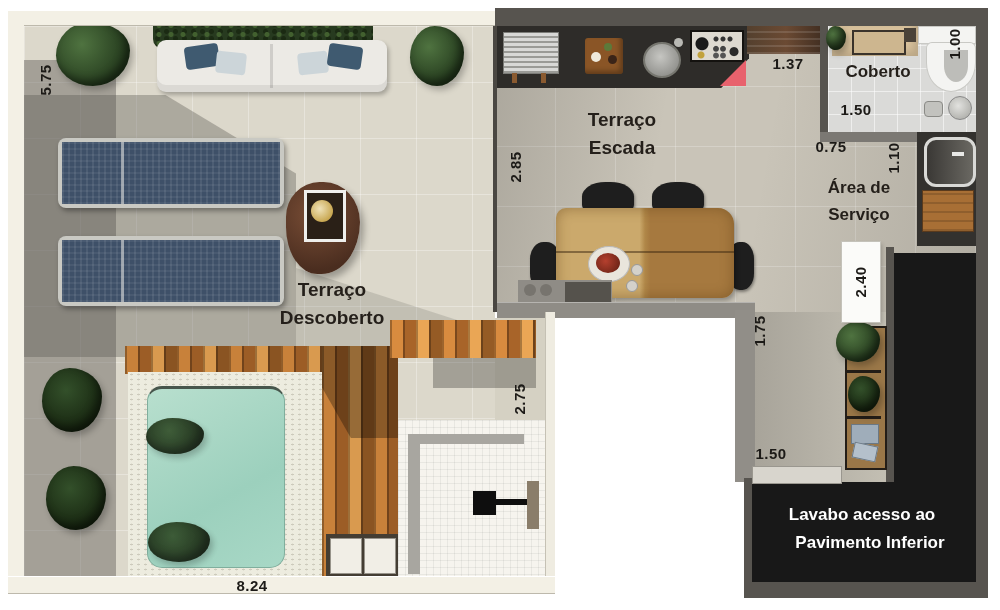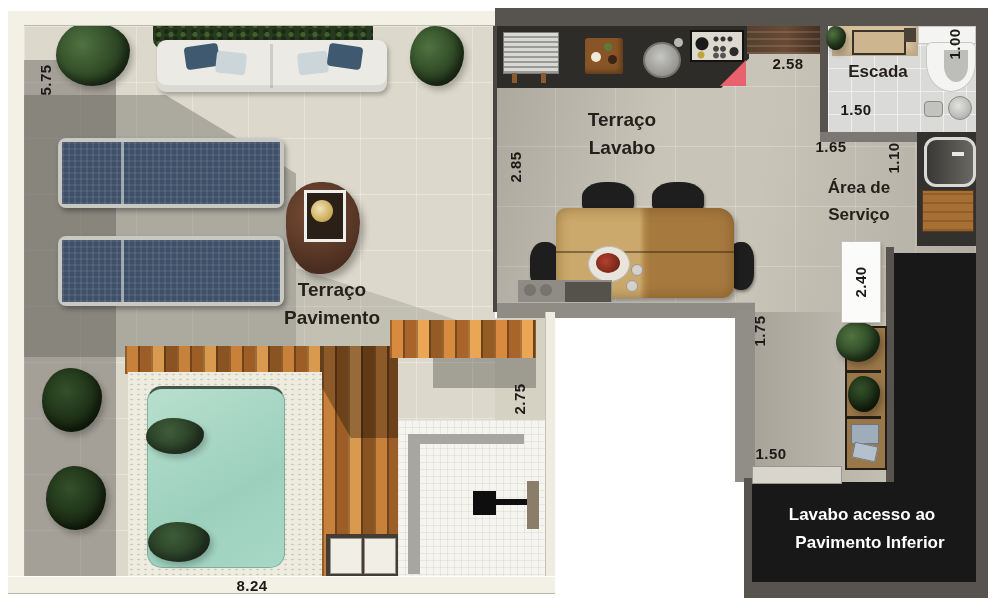--- a/index.html
+++ b/index.html
@@ -194,35 +194,35 @@
   <div class="abs" style="left:842px;top:242px;width:38px;height:80px;background:#fbfbf9;box-shadow:0 0 0 1px #c4c2ba,2px 2px 4px rgba(0,0,0,.2)"></div>
 
   <div class="abs wall-light" style="left:8px;top:10px;width:487px;height:16px"></div>
   <div class="abs wall-dark" style="left:495px;top:8px;width:493px;height:18px"></div>
   <div class="abs wall-light" style="left:8px;top:10px;width:16px;height:584px"></div>
   <div class="abs wall-light" style="left:8px;top:576px;width:547px;height:18px"></div>
   <div class="abs wall-dark" style="left:976px;top:8px;width:12px;height:590px"></div>
   <div class="abs wall-dark" style="left:745px;top:582px;width:243px;height:16px"></div>
 
   <div class="roomlabel" style="left:542px;top:110px">Terraço</div>
-  <div class="roomlabel" style="left:542px;top:138px">Lavabo</div>
+  <div class="roomlabel" style="left:542px;top:138px">Escada</div>
   <div class="roomlabel" style="left:252px;top:280px">Terraço</div>
-  <div class="roomlabel" style="left:252px;top:308px">Pavimento</div>
-  <div class="roomlabel small" style="left:798px;top:62px">Escada</div>
+  <div class="roomlabel" style="left:252px;top:308px">Descoberto</div>
+  <div class="roomlabel small" style="left:798px;top:62px">Coberto</div>
   <div class="roomlabel small" style="left:779px;top:178px">Área de</div>
   <div class="roomlabel small" style="left:779px;top:205px">Serviço</div>
   <div class="roomlabel white" style="left:752px;top:505px">Lavabo acesso ao</div>
   <div class="roomlabel white" style="left:760px;top:533px">Pavimento Inferior</div>
 
   <div class="dim v" style="left:24px;top:72px">5.75</div>
   <div class="dim" style="left:222px;top:578px">8.24</div>
   <div class="dim v" style="left:494px;top:159px">2.85</div>
-  <div class="dim" style="left:758px;top:56px">2.58</div>
+  <div class="dim" style="left:758px;top:56px">1.37</div>
   <div class="dim" style="left:826px;top:102px">1.50</div>
   <div class="dim v" style="left:933px;top:36px">1.00</div>
-  <div class="dim" style="left:801px;top:139px">1.65</div>
+  <div class="dim" style="left:801px;top:139px">0.75</div>
   <div class="dim v" style="left:872px;top:150px">1.10</div>
   <div class="dim v" style="left:839px;top:274px">2.40</div>
   <div class="dim v" style="left:738px;top:323px">1.75</div>
   <div class="dim v" style="left:498px;top:391px">2.75</div>
   <div class="dim" style="left:741px;top:446px">1.50</div>
 
 </div>
 
 </body></html>

